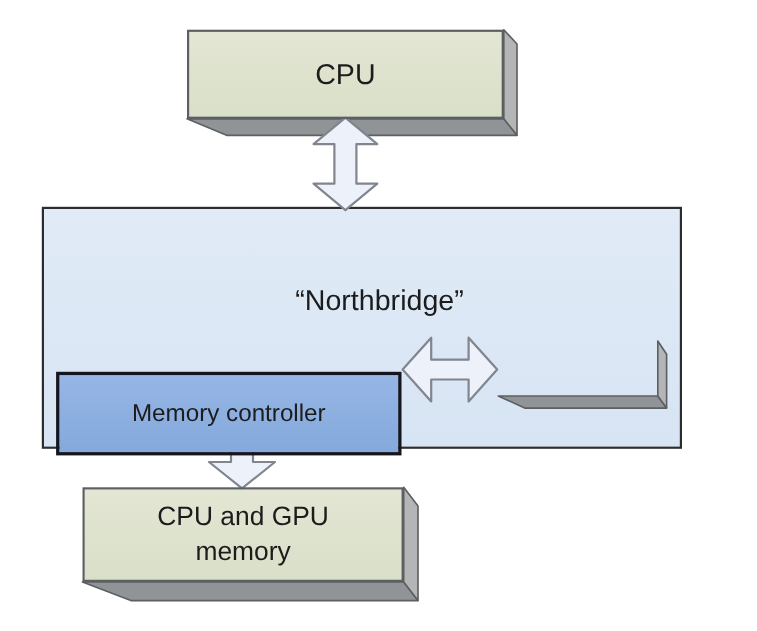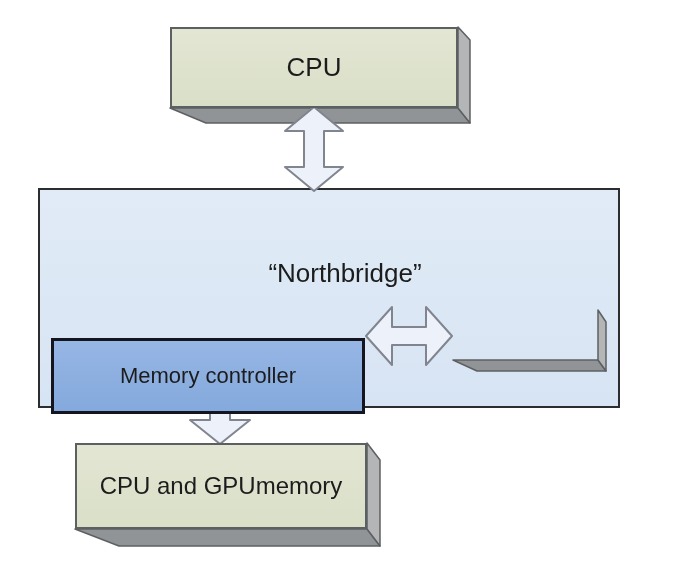--- a/index.html
+++ b/index.html
@@ -37,21 +37,21 @@
   
   .beige{
     background:linear-gradient(180deg,#e2e6d3 0%,#dadfc8 100%);
     border:2px solid #5d6062;
   }
   #cpu{left:170px;top:27px;width:288px;height:81px;font-size:26px;z-index:3;}
   #gpu{left:453px;top:310px;width:145px;height:50px;font-size:26px;z-index:3;}
   #mem{
     left:75px;top:443px;width:292px;height:86px;
     font-size:24px;line-height:1.35;z-index:3;
-    flex-direction:row;
+    flex-direction:column;
   }
   #memctrl{
     left:51px;top:306px;width:314px;height:76px;
     background:linear-gradient(180deg,#96b6e5 0%,#84a9dc 100%);
     border:3px solid #14151f;
     font-size:22px;
     z-index:3;
     margin-top:32px;
   }
   

